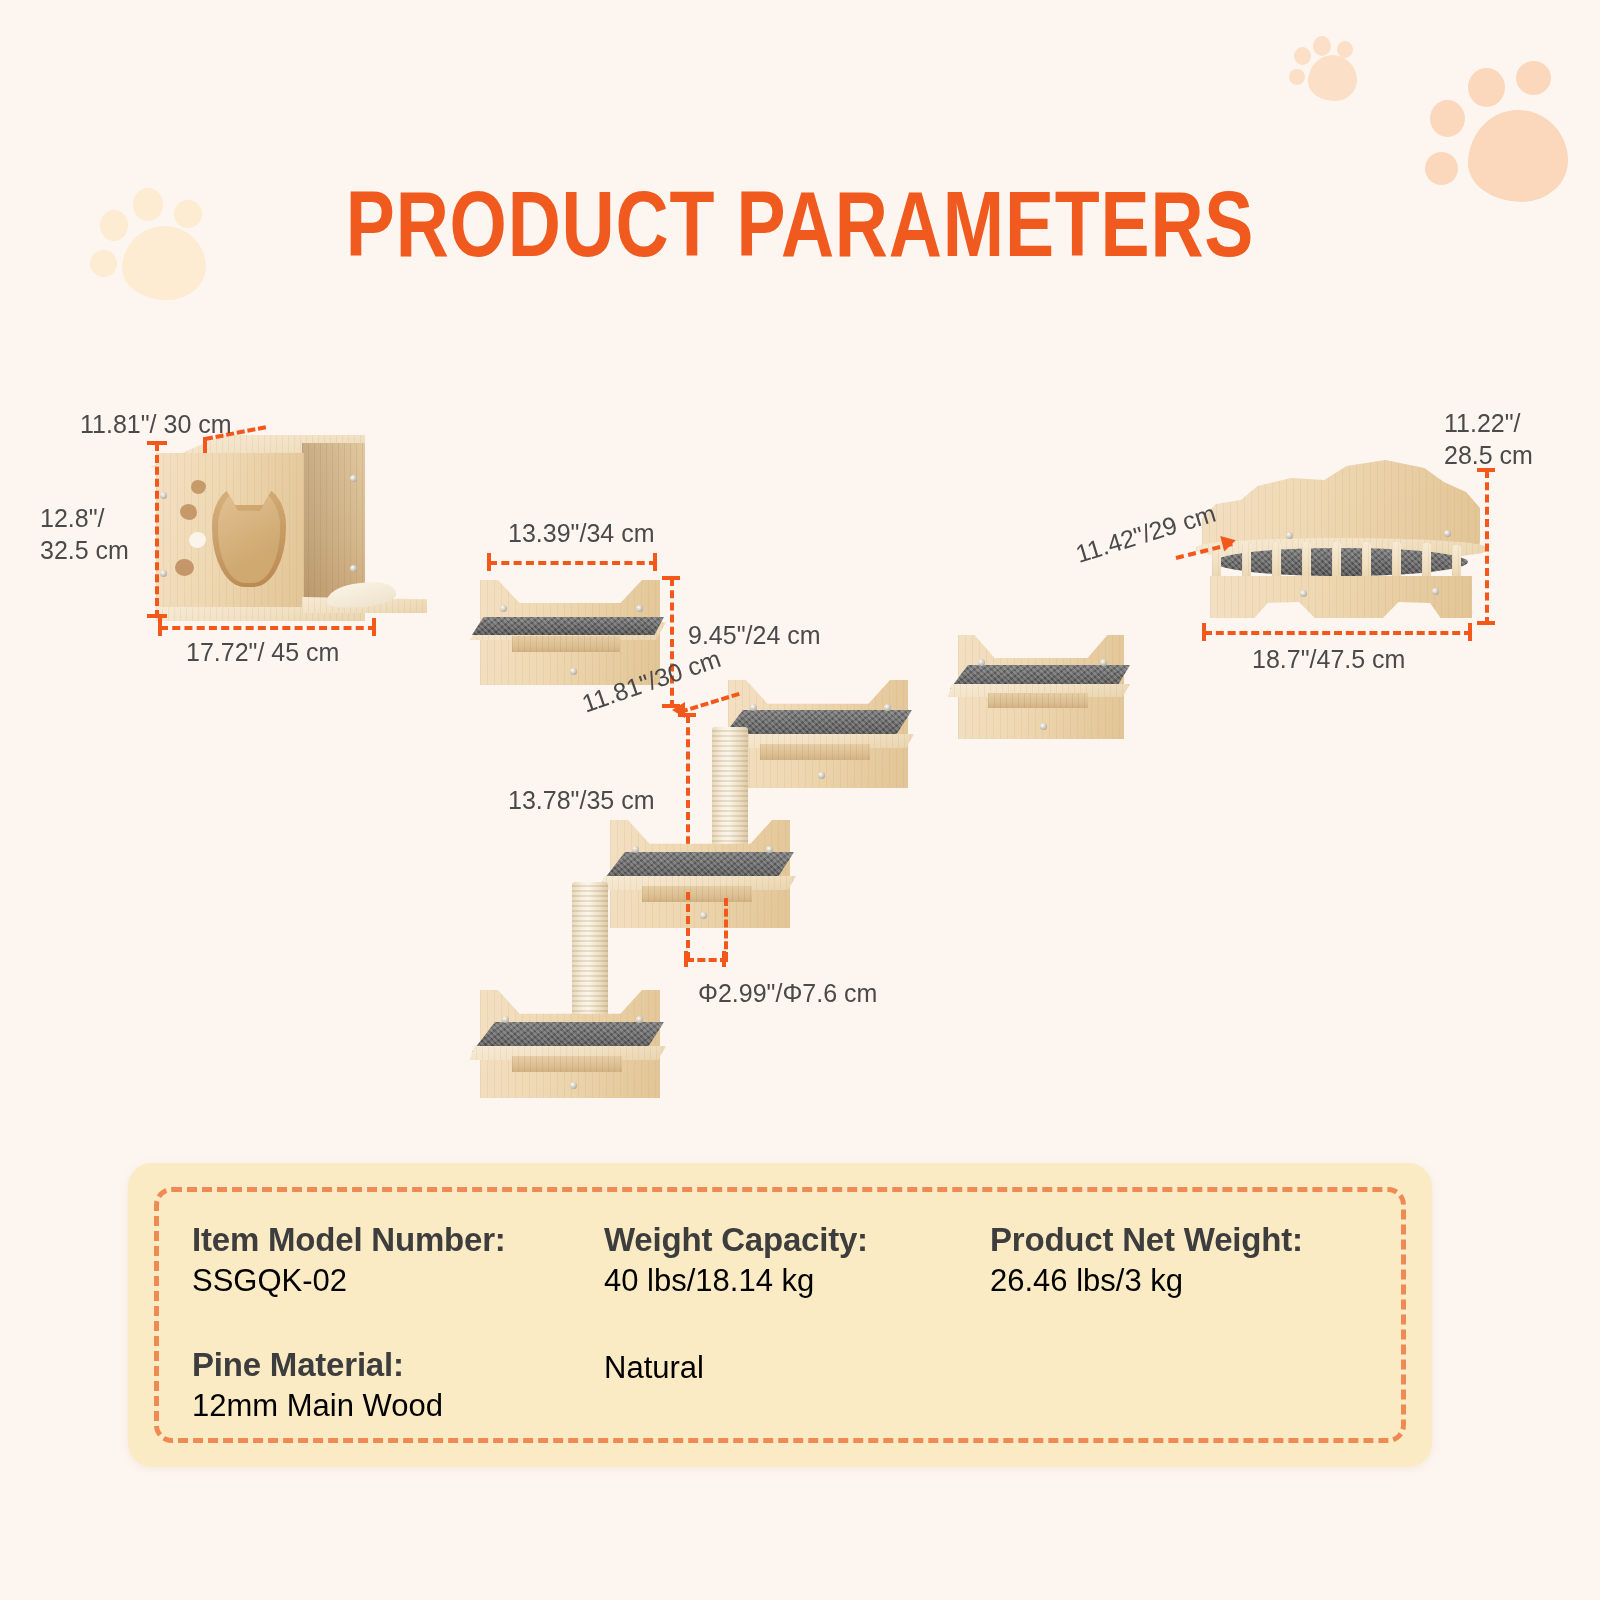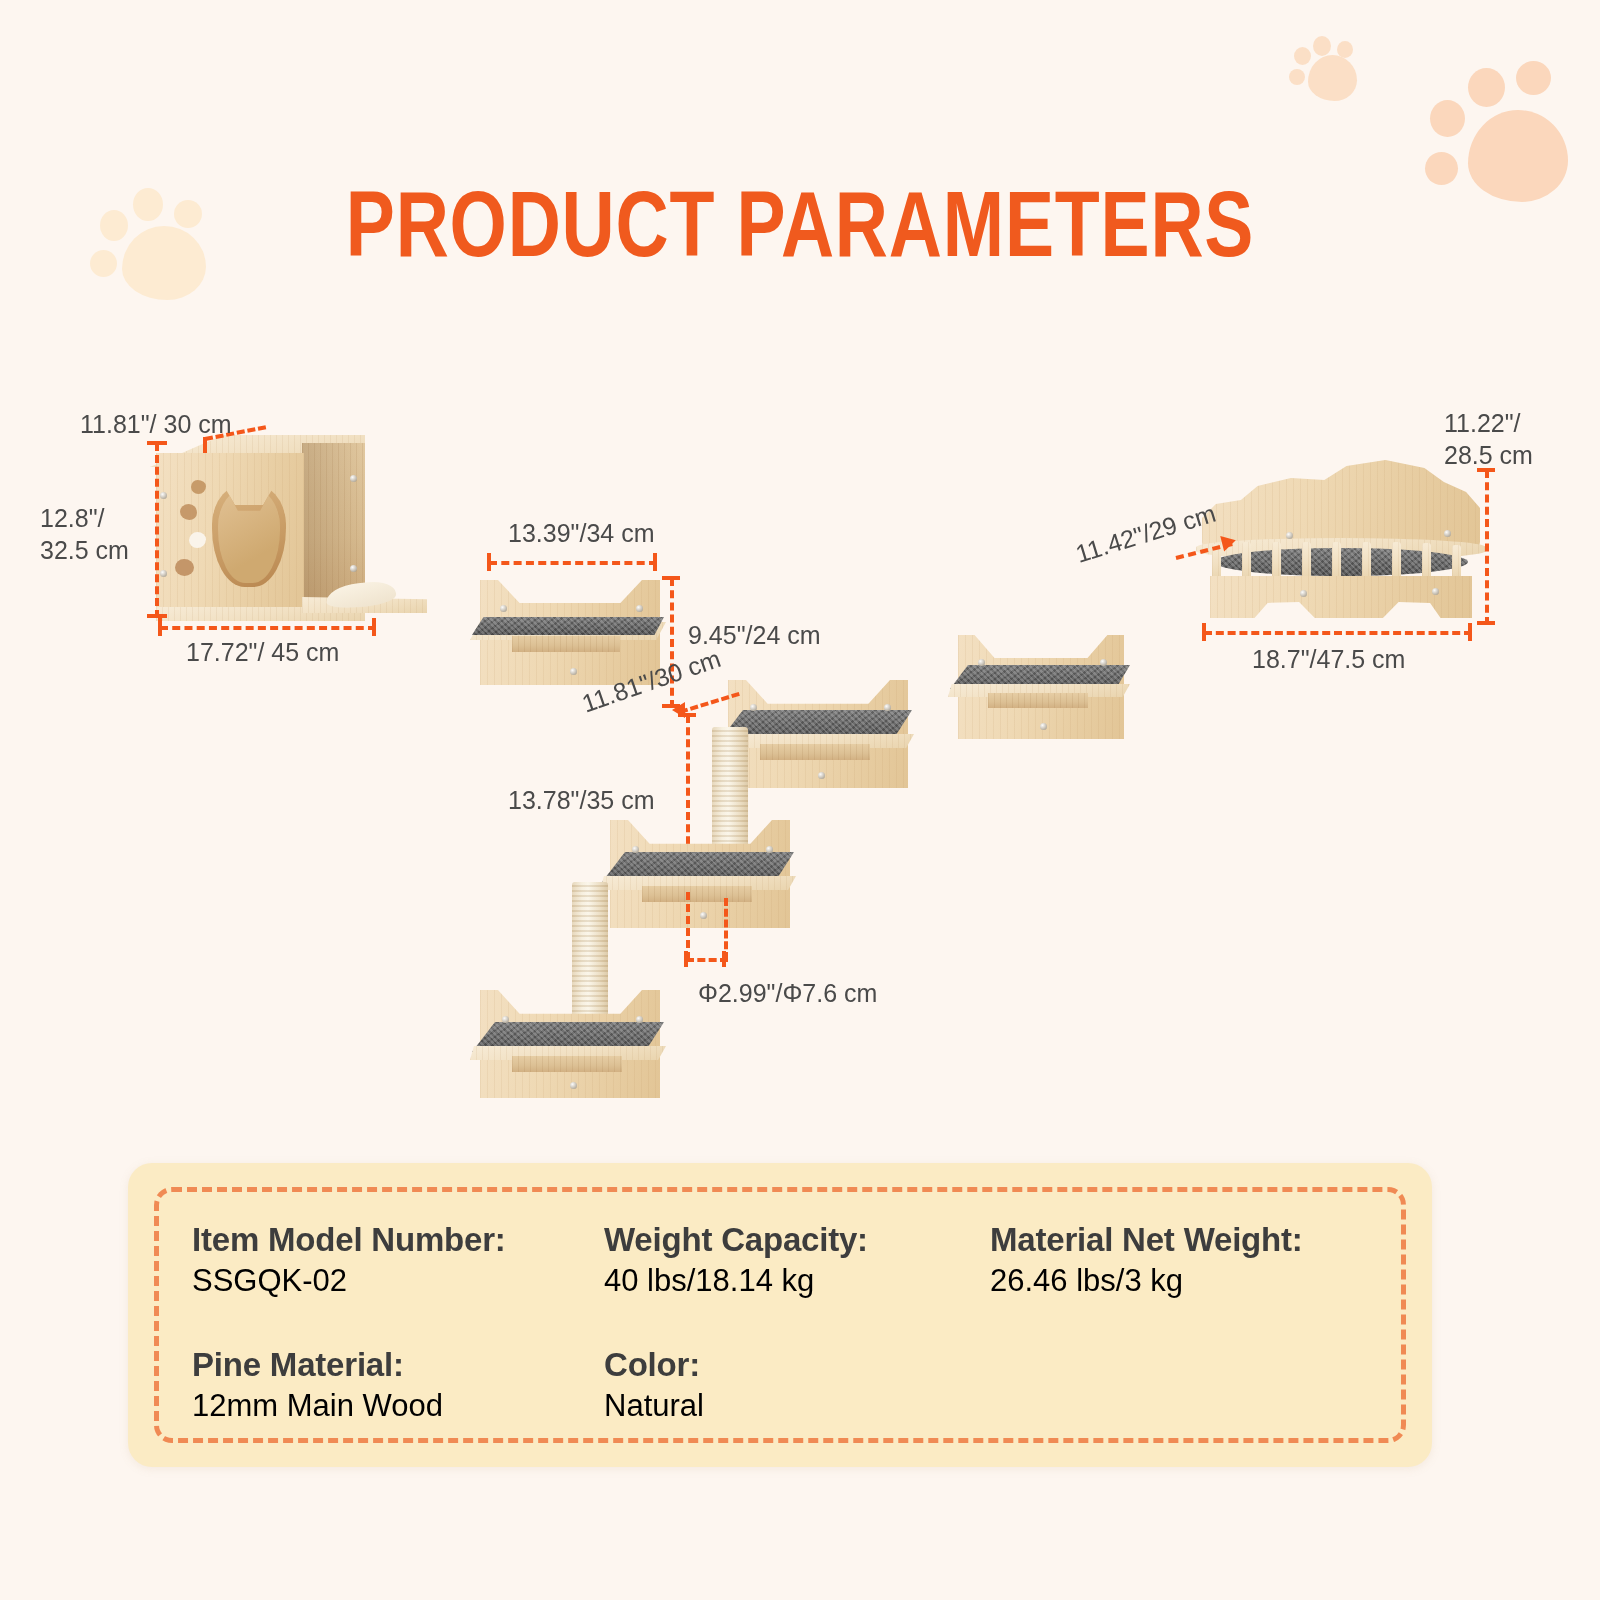--- a/index.html
+++ b/index.html
@@ -356,31 +356,30 @@
         <div class="spec-label">Item Model Number:</div>
         <div class="spec-value">SSGQK-02</div>
       </div>
 
       <div>
         <div class="spec-label">Weight Capacity:</div>
         <div class="spec-value">40 lbs/18.14 kg</div>
       </div>
 
       <div>
-        <div class="spec-label">Material Net Weight:</div>
+        <div class="spec-label">Product Net Weight:</div>
         <div class="spec-value">26.46 lbs/3 kg</div>
       </div>
 
       <div>
         <div class="spec-label">Pine Material:</div>
         <div class="spec-value">12mm Main Wood</div>
       </div>
 
       <div>
-        <div class="spec-label">Color:</div>
         <div class="spec-value">Natural</div>
       </div>
 
       <div></div>
     </div>
   </div>
 
 </div>
 
 </body></html>

